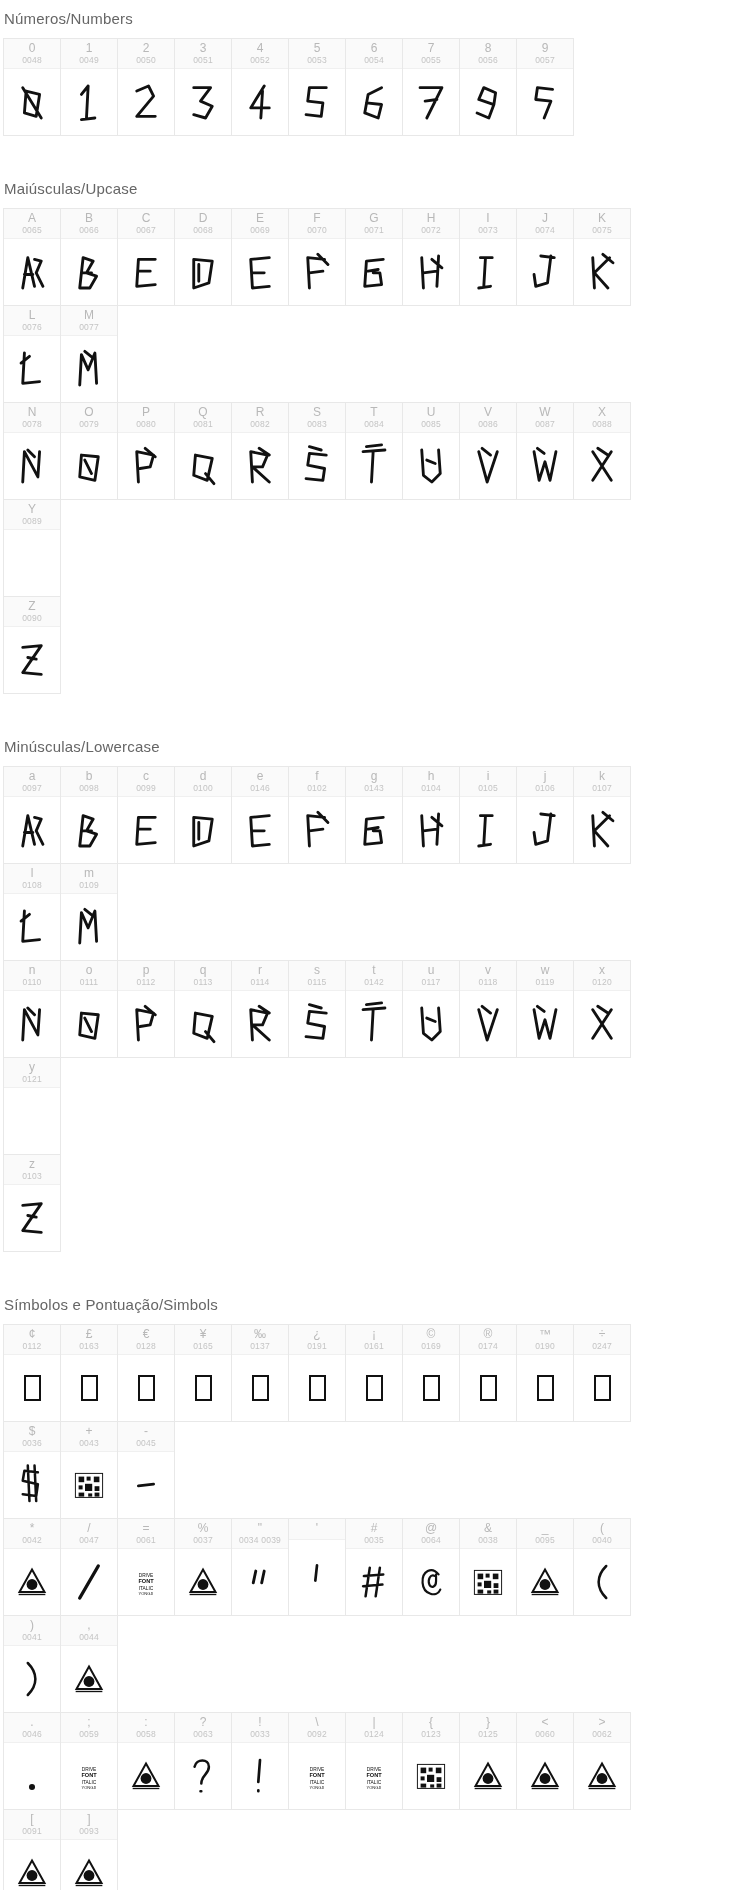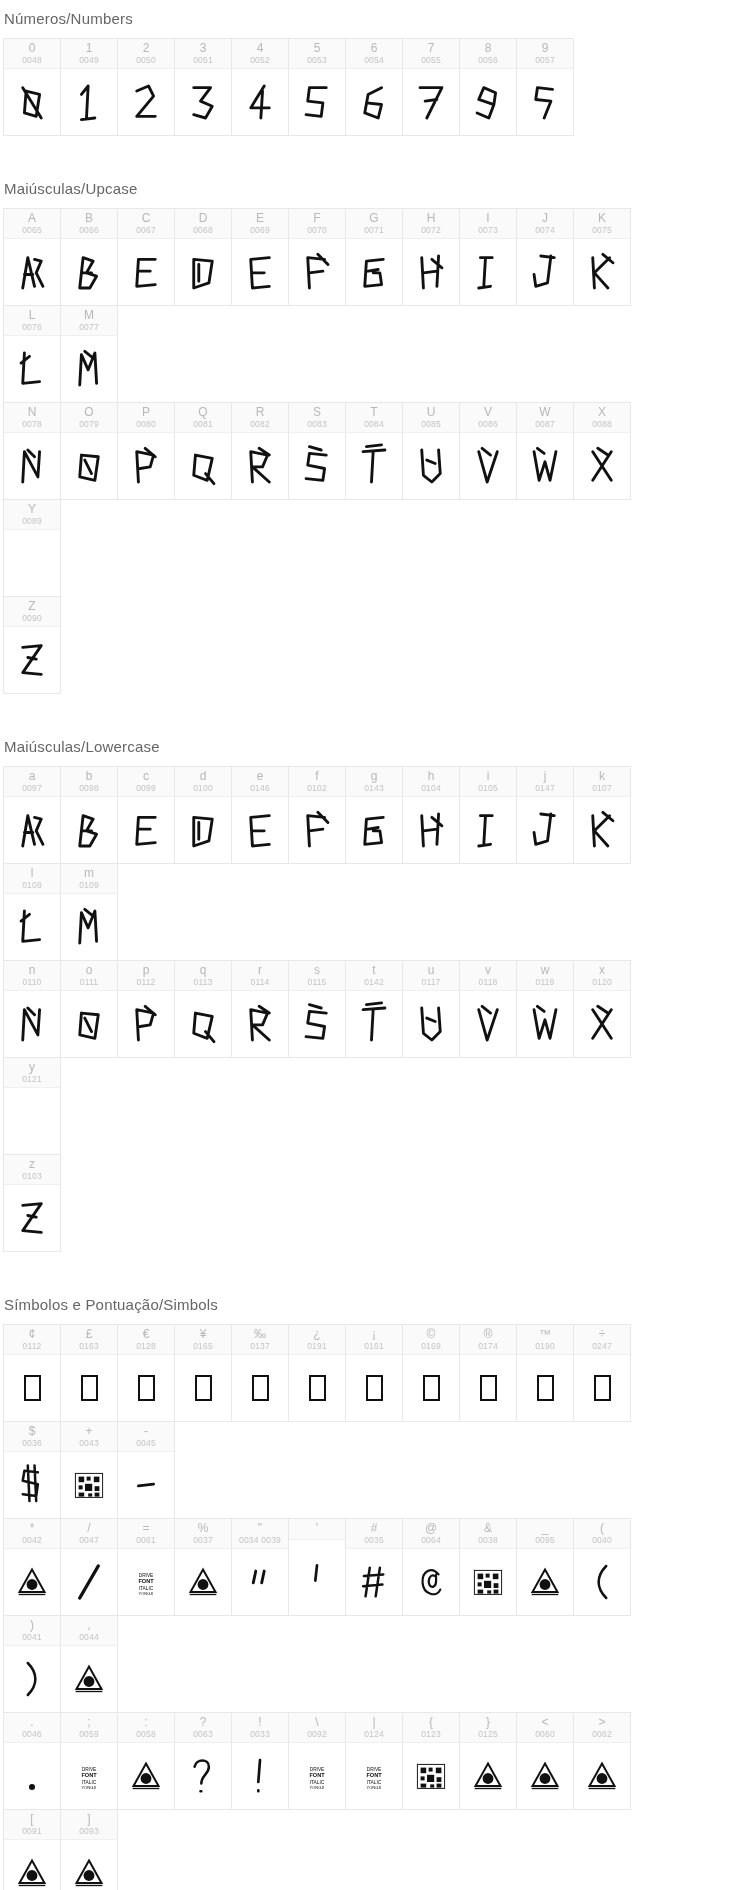--- a/index.html
+++ b/index.html
@@ -495,21 +495,21 @@
           <div class="glyph">
             <svg viewBox="0 0 38 54" width="32" height="46" aria-hidden="true">
               <path d="M8 12 L30 10 L8 42 L30 44 M14 24 L24 26" fill="none" stroke="#111" stroke-width="3.4" stroke-linecap="round" stroke-linejoin="round"></path>
             </svg>
           </div>
         </div>
       </div>
       <div class="spacer-lg"></div>
     </div>
     <div class="section">
-      <div class="section-title">Maiúsculas/Lowercase</div>
+      <div class="section-title">Minúsculas/Lowercase</div>
       <div class="grid">
         <div class="cell">
           <div class="hdr">
             <span class="ch">a</span>
             <span class="code">0097</span>
           </div>
           <div class="glyph">
             <svg viewBox="0 0 38 54" width="32" height="46" aria-hidden="true">
               <path d="M8 46 L14 10 L22 44 M10 30 L20 30 M22 12 L30 14 L24 28 L32 44" fill="none" stroke="#111" stroke-width="3.4" stroke-linecap="round" stroke-linejoin="round"></path>
             </svg>
@@ -599,21 +599,21 @@
           </div>
           <div class="glyph">
             <svg viewBox="0 0 38 54" width="32" height="46" aria-hidden="true">
               <path d="M16 10 L14 44 M10 10 L24 10 M8 46 L22 44" fill="none" stroke="#111" stroke-width="3.4" stroke-linecap="round" stroke-linejoin="round"></path>
             </svg>
           </div>
         </div>
         <div class="cell">
           <div class="hdr">
             <span class="ch">j</span>
-            <span class="code">0147</span>
+            <span class="code">0106</span>
           </div>
           <div class="glyph">
             <svg viewBox="0 0 38 54" width="32" height="46" aria-hidden="true">
               <path d="M26 8 L22 40 L8 44 L6 30 M14 8 L30 10" fill="none" stroke="#111" stroke-width="3.4" stroke-linecap="round" stroke-linejoin="round"></path>
             </svg>
           </div>
         </div>
         <div class="cell">
           <div class="hdr">
             <span class="ch">k</span>

